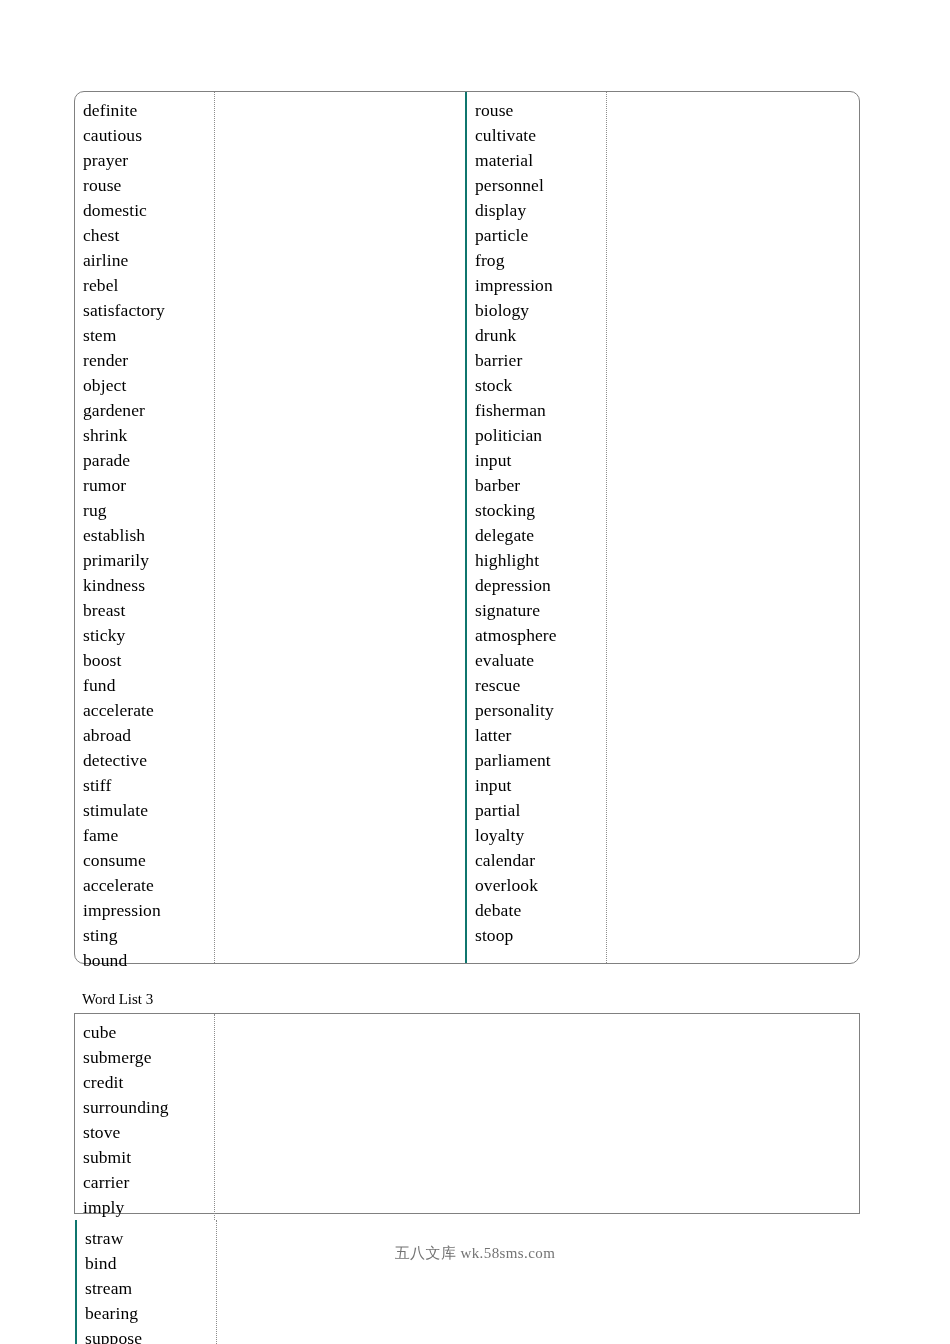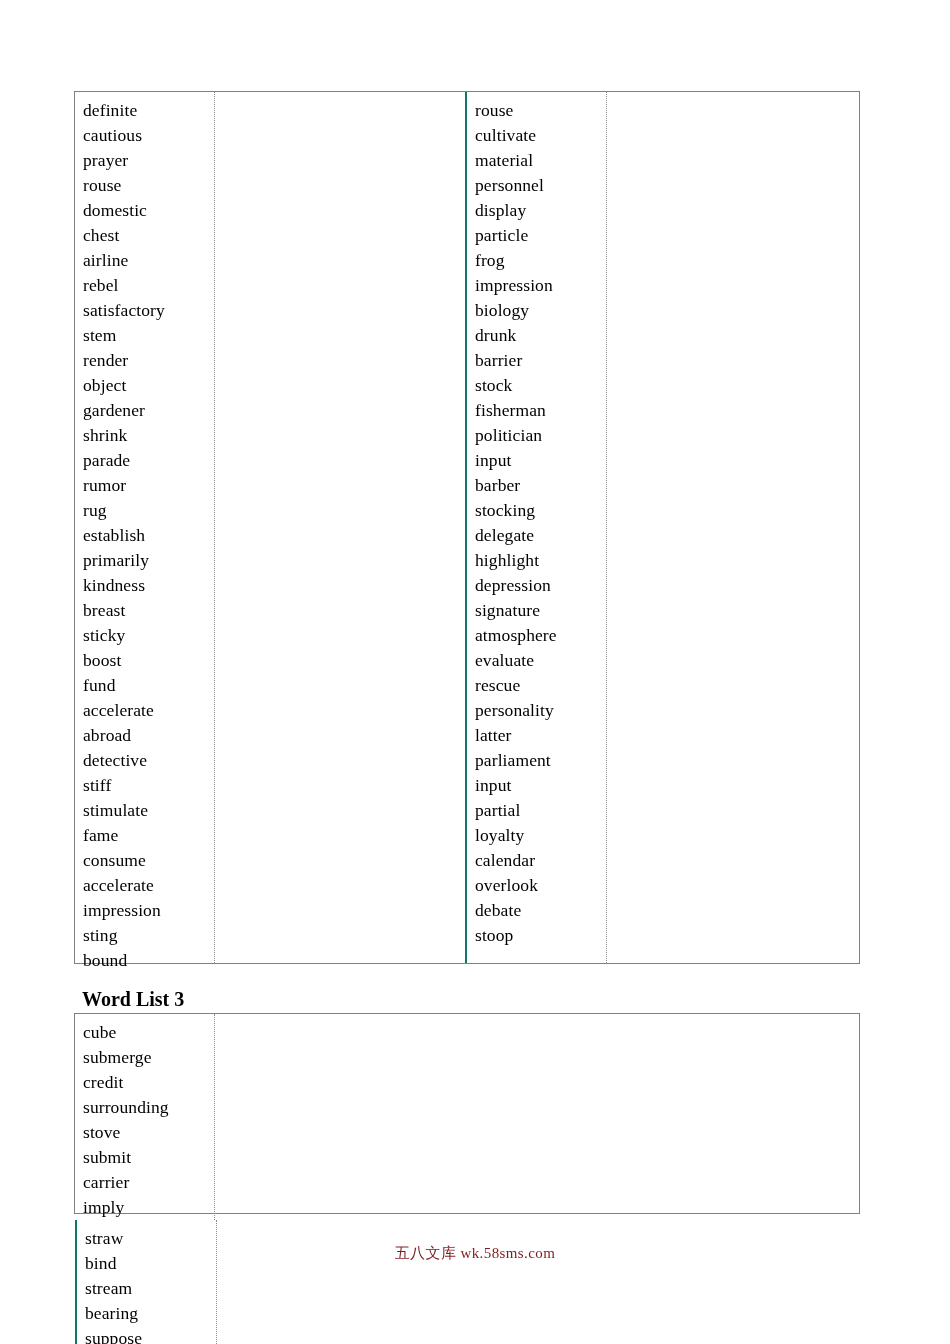--- a/index.html
+++ b/index.html
@@ -31,20 +31,21 @@
     box-sizing: border-box;
     background: #ffffff;
     display: flex;
   }
 
   #table-1 {
     left: 74px;
     top: 91px;
     width: 786px;
     height: 873px;
+    border-radius: 10px;
   }
 
   #table-2 {
     left: 74px;
     top: 1013px;
     width: 786px;
     height: 201px;
     flex-direction: column;
   }
 
@@ -73,35 +74,34 @@
     line-height: 25px;
     white-space: nowrap;
     letter-spacing: 0.1px;
   }
 
   
   .list-caption {
     position: absolute;
     left: 82px;
     top: 990px;
-    font-size: 20px;
+    font-size: 15px;
     line-height: 18px;
     white-space: nowrap;
-    font-weight: bold;
   }
 
   
   .footer-watermark {
     position: absolute;
     left: 0;
     top: 1244px;
     width: 950px;
     text-align: center;
     font-size: 15px;
-    color: #7f1d1d;
+    color: #737373;
     letter-spacing: 0.4px;
     white-space: nowrap;
   }
 </style>
 </head>
 <body>
 
 <div class="page">
 
   <div class="word-table" id="table-1">

